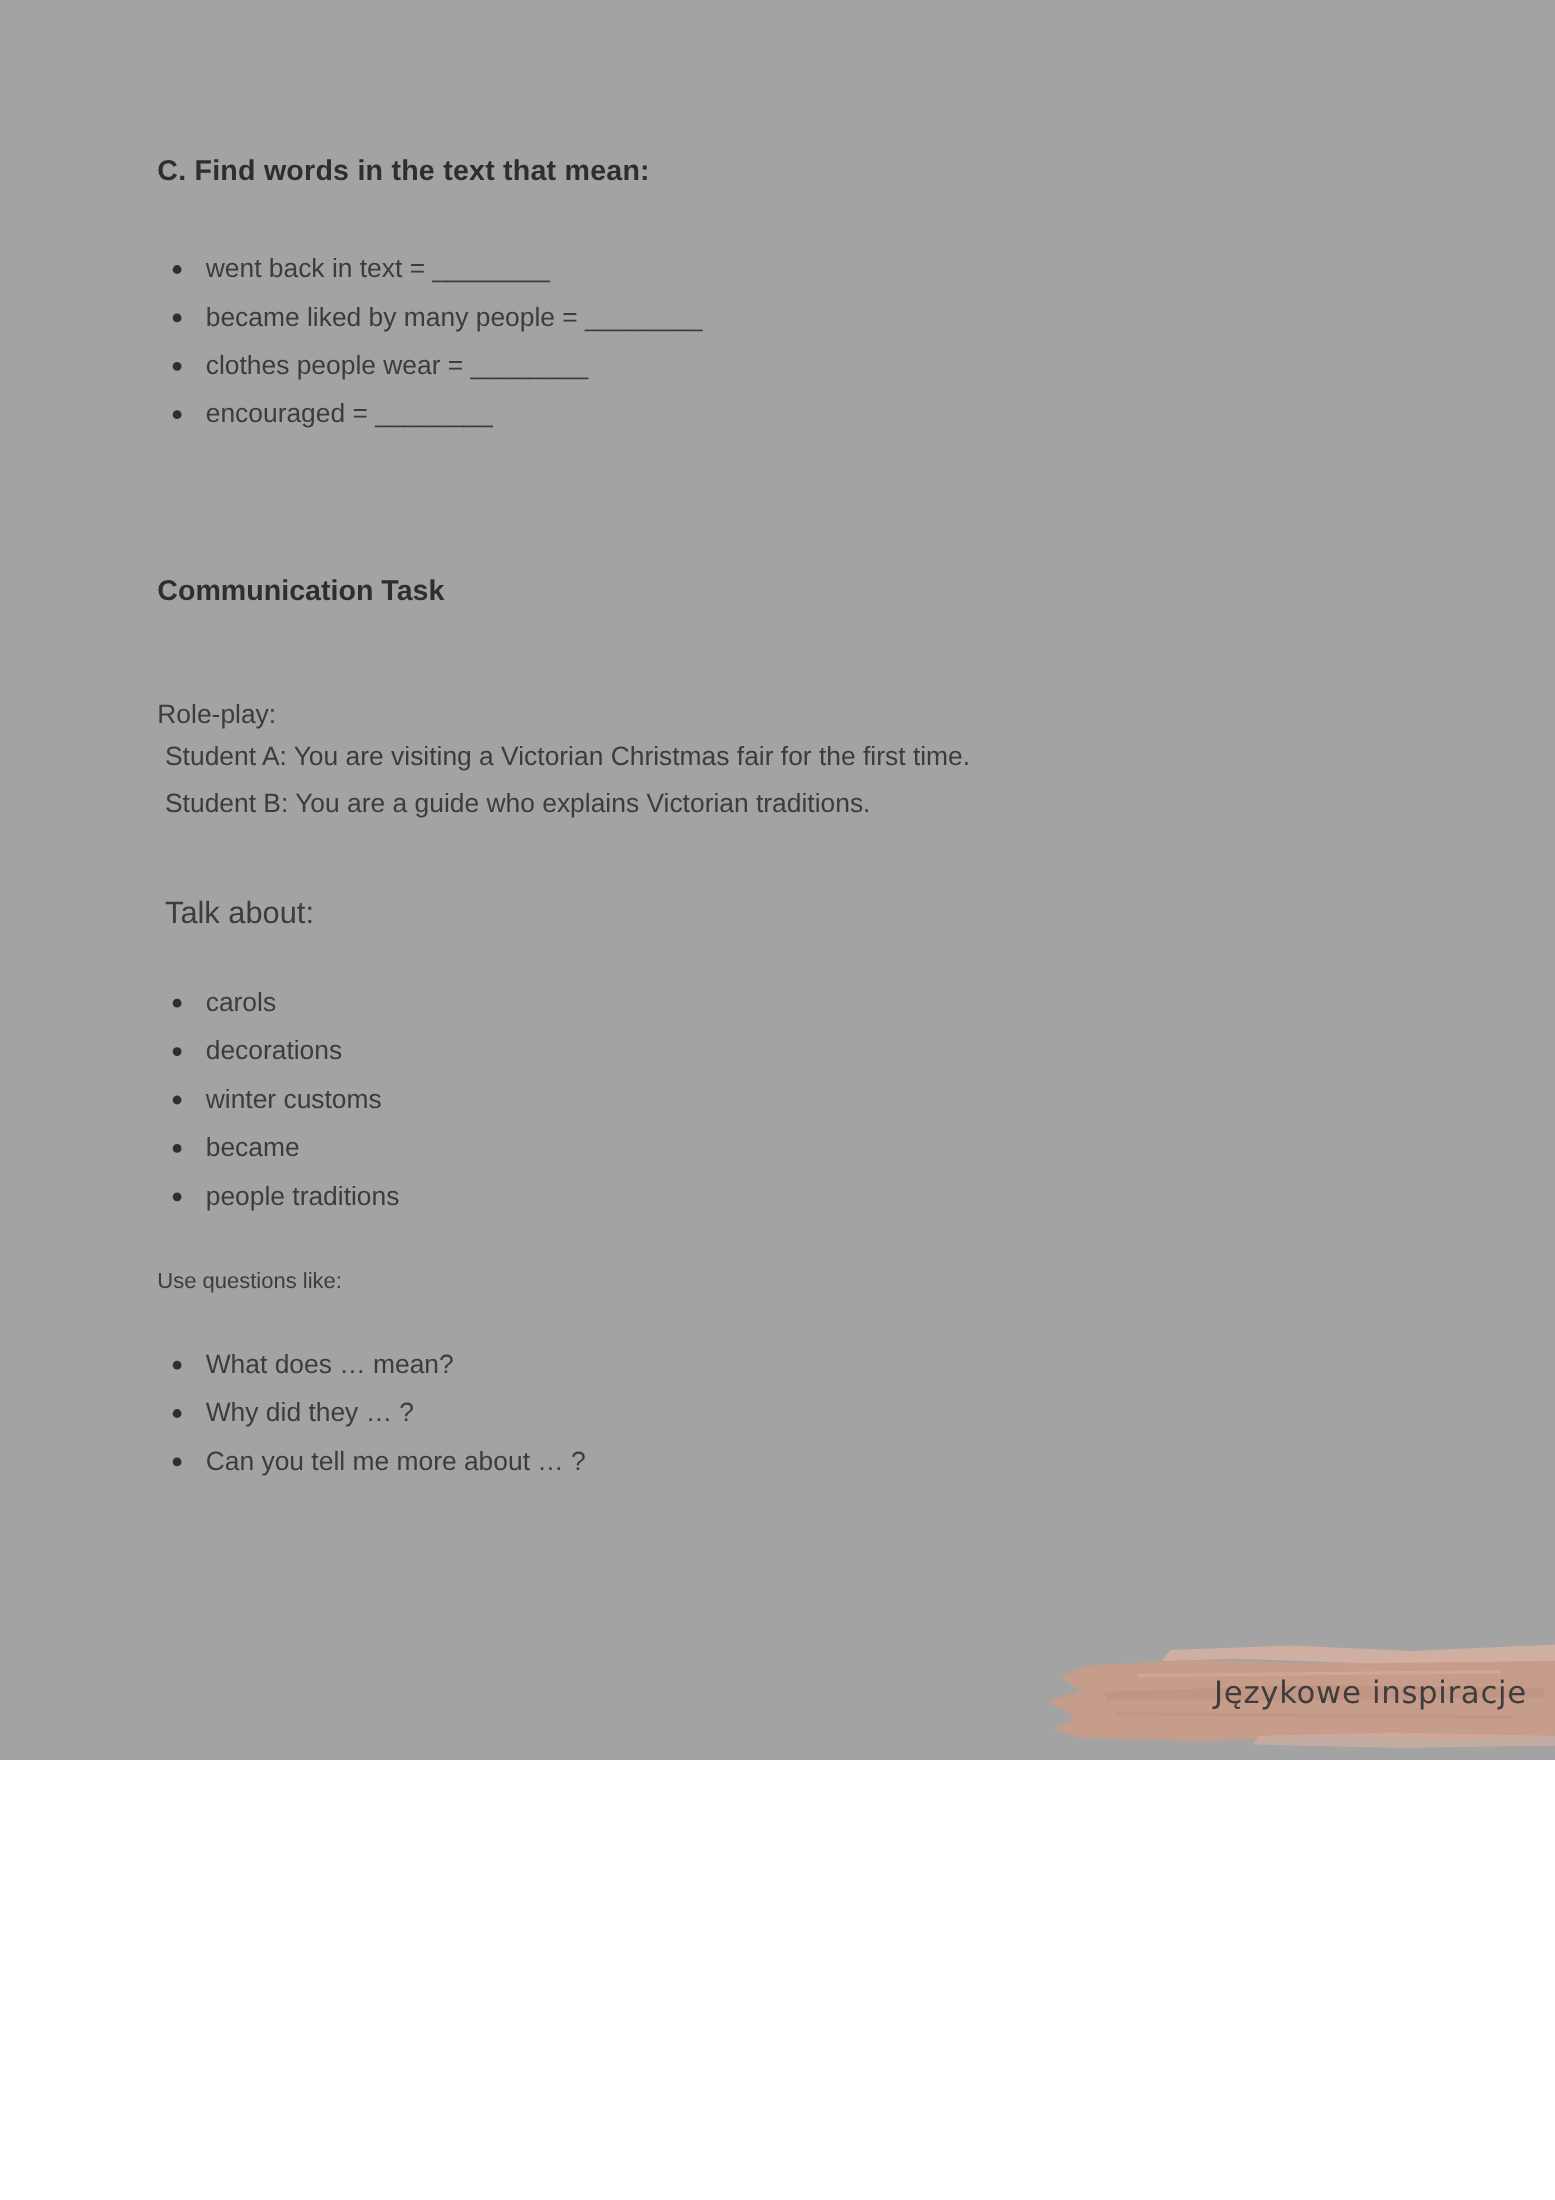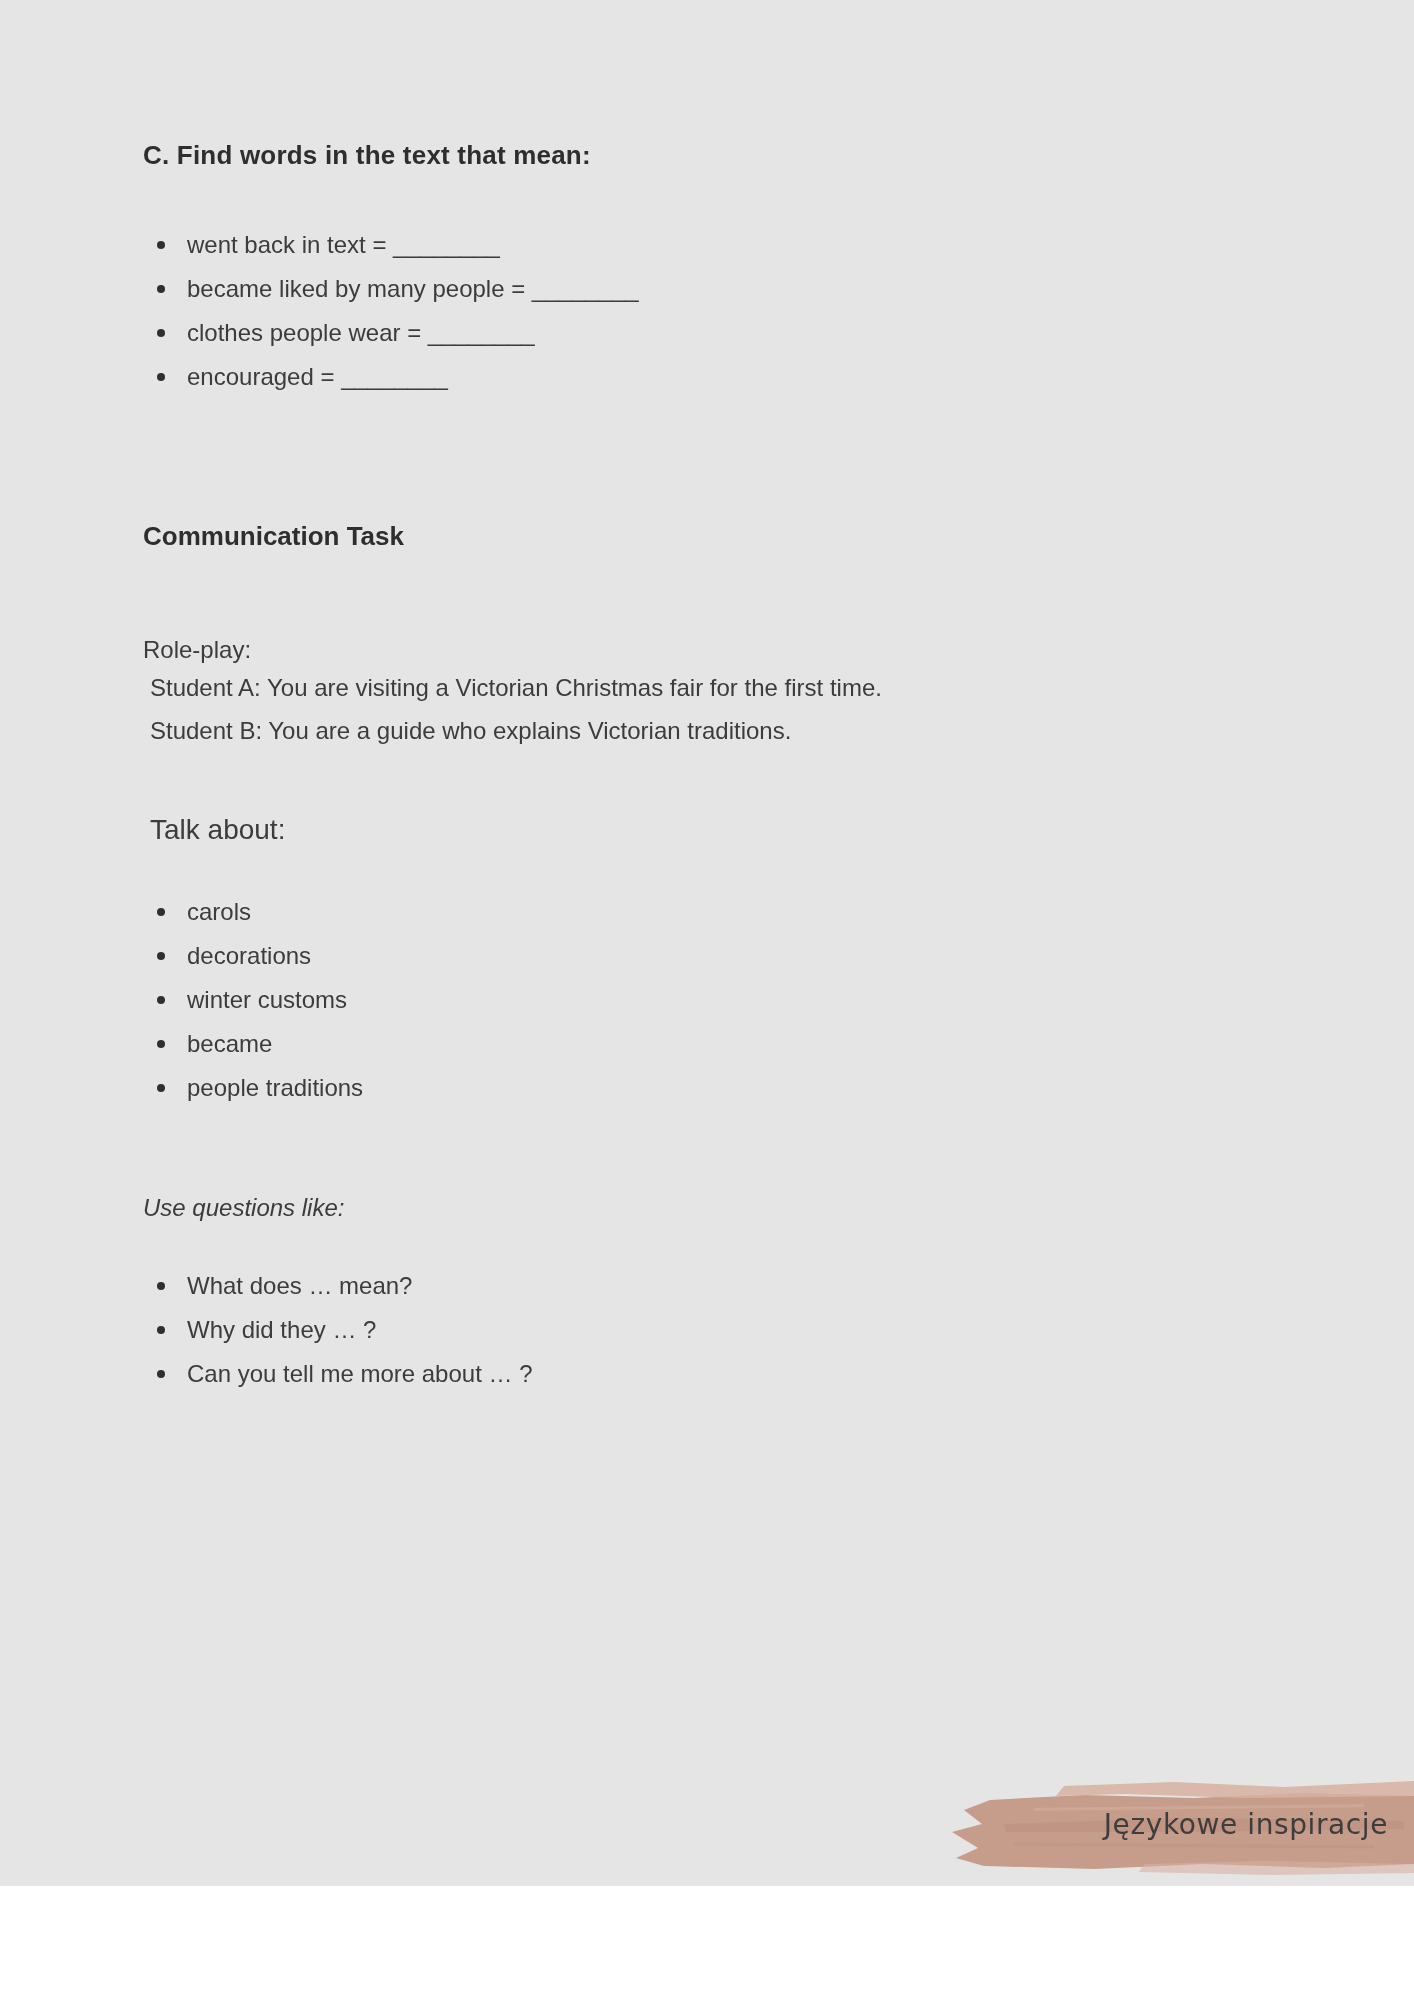--- a/index.html
+++ b/index.html
@@ -1,21 +1,21 @@
 <!DOCTYPE html>
 <html><head>
 <meta charset="utf-8">
 <style>
   * { margin: 0; padding: 0; box-sizing: border-box; }
   html, body { background: #ffffff; }
   .page {
     position: relative;
     width: 1414px;
-    height: 1886px;
-    background: #e5e5e5;
+    height: 1600px;
+    background: #a3a3a3;
     font-family: "Liberation Sans", sans-serif;
     color: #3c3c3c;
     overflow: hidden;
     margin: 0 auto;
   }
   .content {
     padding: 140px 120px 0 143px;
   }
   .section-heading {
     font-size: 26px;
@@ -64,23 +64,22 @@
     font-size: 28px;
     margin-left: 7px;
     margin-top: 62px;
   }
   .plain-list {
     list-style: none;
     margin-top: 44px;
     padding-left: 14px;
   }
   .questions-label {
-    font-size: 24px;
-    margin-top: 84px;
-    font-style: italic;
+    font-size: 20px;
+    margin-top: 44px;
   }
   .badge {
     position: absolute;
     right: 0;
     bottom: 8px;
     width: 470px;
     height: 104px;
   }
   .badge svg {
     position: absolute;

